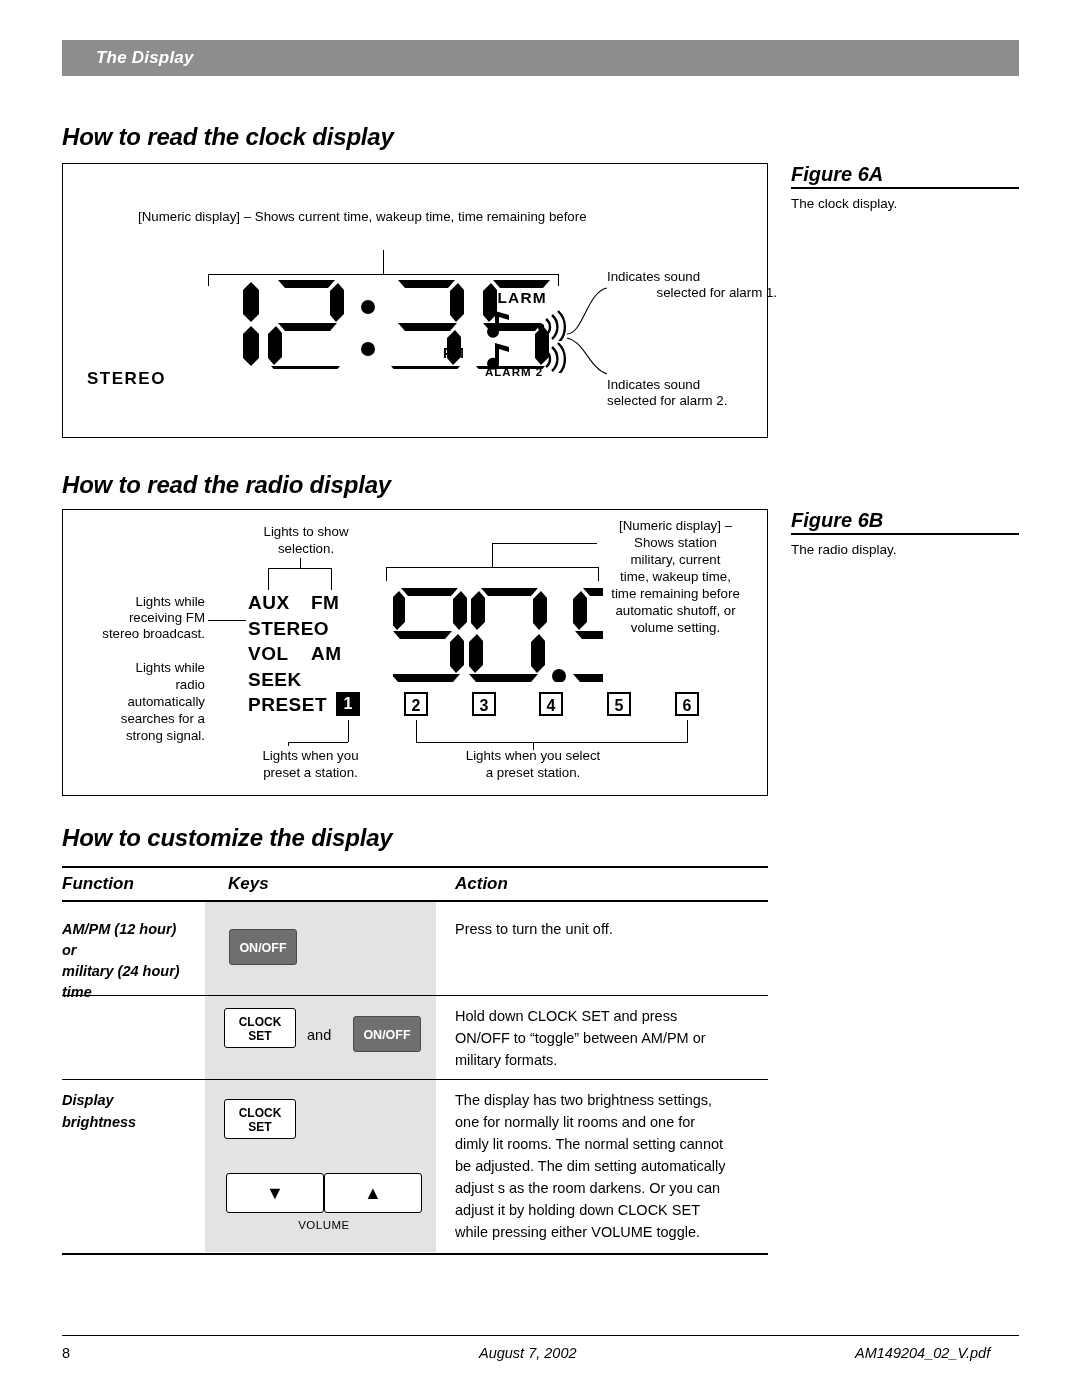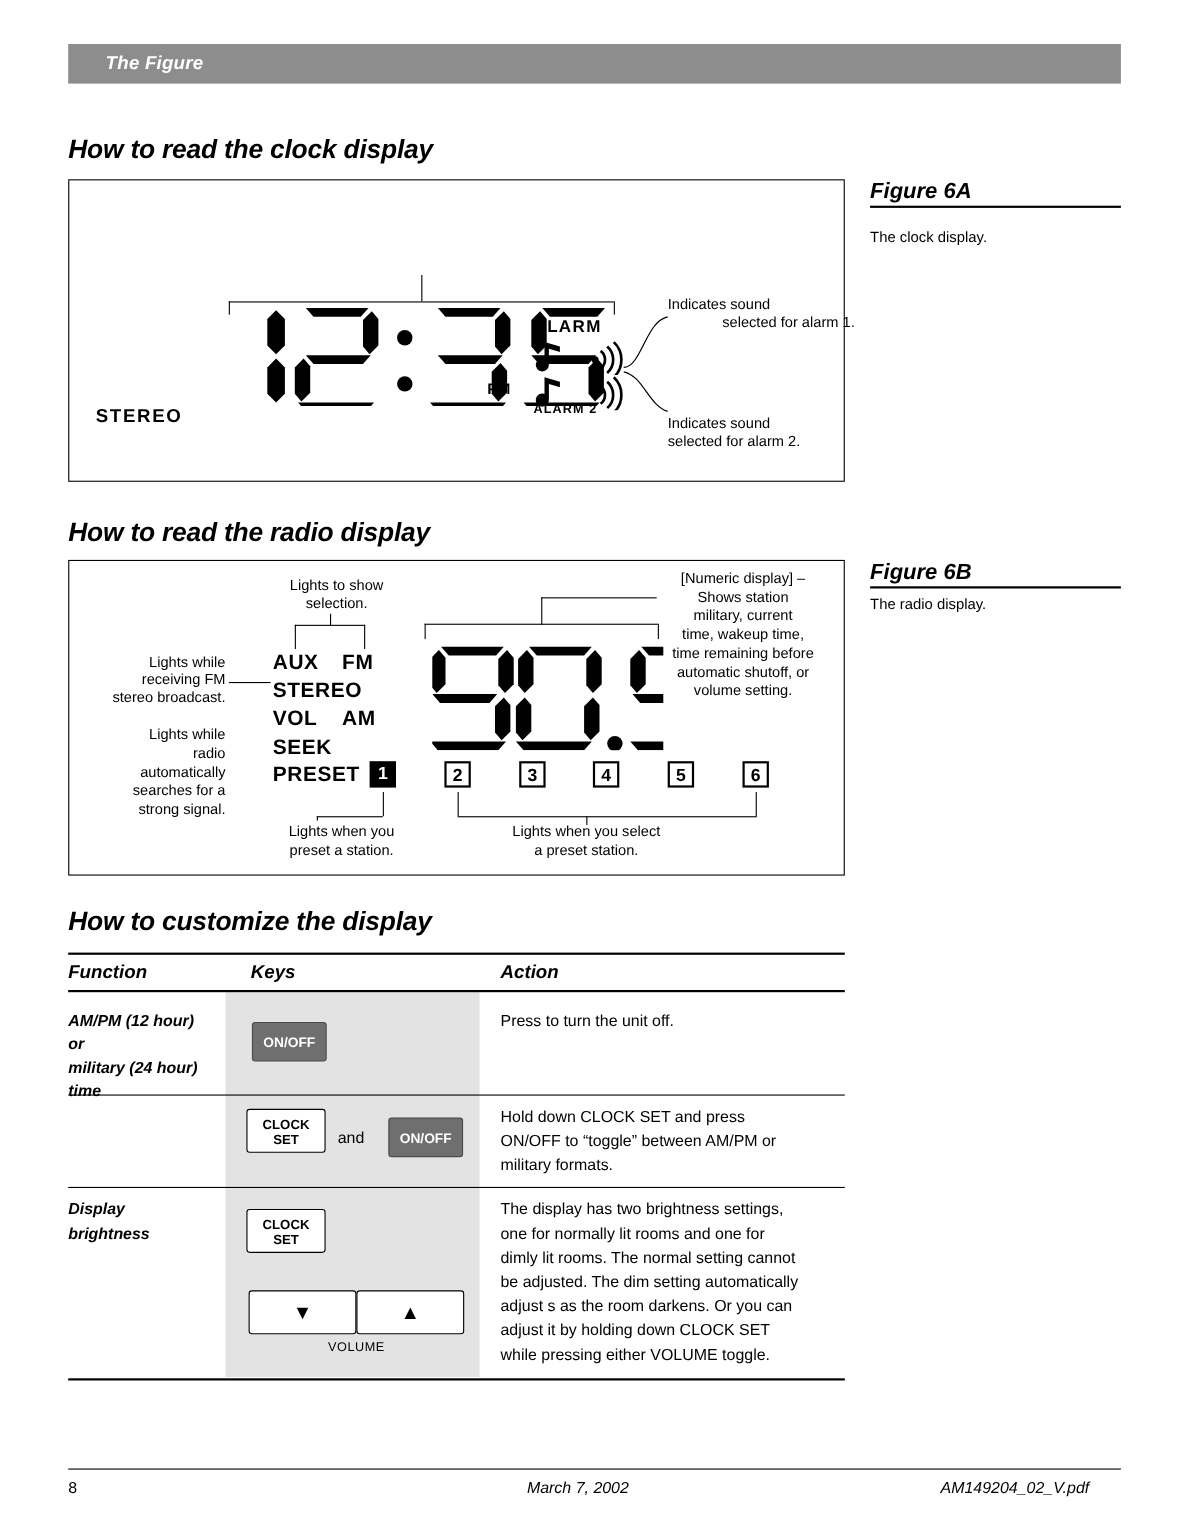--- a/index.html
+++ b/index.html
@@ -189,27 +189,28 @@
     position: absolute;
     top: 1345px;
     font-size: 14.5px;
   }
   .footer-txt.italic { font-style: italic; }
 </style>
 </head>
 <body>
 
 <div class="header-band">
-  <div class="title">The Figure</div>
+  <div class="title">The Display</div>
 </div>
 
 <div class="sec-heading" style="left:62px; top:123px;">How to read the clock display</div>
 
 <div class="figbox" style="left:62px; top:163px; width:706px; height:275px;">
 
+  <div class="ann" style="left:75px; top:45px; width:530px;">[Numeric display] – Shows current time, wakeup time, time remaining before</div>
 
   <div class="ln v" style="left:320px; top:86px; height:24px;"></div>
   <div class="ln h" style="left:145px; top:110px; width:350px;"></div>
   <div class="ln v" style="left:145px; top:110px; height:12px;"></div>
   <div class="ln v" style="left:495px; top:110px; height:12px;"></div>
 
   <div class="seg-wrap" style="left:120px; top:110px;">
     <svg width="380" height="95" viewBox="0 0 380 95" xmlns="http://www.w3.org/2000/svg">
       <g fill="#000">
 
@@ -273,21 +274,21 @@
   </svg>
 
   <div class="ann" style="left:544px; top:105px; width:160px;">Indicates sound</div>
   <div class="ann" style="left:544px; top:121px; width:170px;text-align:right;">selected for alarm 1.</div>
   <div class="ann" style="left:544px; top:213px; width:160px;">Indicates sound</div>
   <div class="ann" style="left:544px; top:229px; width:170px;">selected for alarm 2.</div>
 </div>
 
 <div class="fig-caption-title" style="left:791px; top:163px;">Figure 6A</div>
 <div class="fig-rule" style="left:791px; top:187px; width:228px;"></div>
-<div class="fig-caption-text" style="left:791px; top:208px; width:230px;">The clock display.</div>
+<div class="fig-caption-text" style="left:791px; top:196px; width:230px;">The clock display.</div>
 
 <div class="sec-heading" style="left:62px; top:471px;">How to read the radio display</div>
 
 <div class="figbox" style="left:62px; top:509px; width:706px; height:287px;">
 
   <div class="ann center" style="left:178px; top:14px; width:130px;">Lights to show</div>
   <div class="ann center" style="left:178px; top:31px; width:130px;">selection.</div>
 
   <div class="ln v" style="left:205px; top:58px; height:22px;"></div>
   <div class="ln v" style="left:268px; top:58px; height:22px;"></div>
@@ -432,14 +433,14 @@
 <div class="act" style="left:455px; top:1090px; width:315px;">The display has two brightness settings,</div>
 <div class="act" style="left:455px; top:1112px; width:315px;">one for normally lit rooms and one for</div>
 <div class="act" style="left:455px; top:1134px; width:320px;">dimly lit rooms. The normal setting cannot</div>
 <div class="act" style="left:455px; top:1156px; width:320px;">be adjusted. The dim setting automatically</div>
 <div class="act" style="left:455px; top:1178px; width:320px;">adjust s as the room darkens. Or you can</div>
 <div class="act" style="left:455px; top:1200px; width:320px;">adjust it by holding down CLOCK SET</div>
 <div class="act" style="left:455px; top:1222px; width:320px;">while pressing either VOLUME toggle.</div>
 
 <div class="footer-rule"></div>
 <div class="footer-txt" style="left:62px;">8</div>
-<div class="footer-txt italic" style="left:479px;">March 7, 2002</div>
+<div class="footer-txt italic" style="left:479px;">August 7, 2002</div>
 <div class="footer-txt italic" style="left:855px;">AM149204_02_V.pdf</div>
 
 </body></html>

